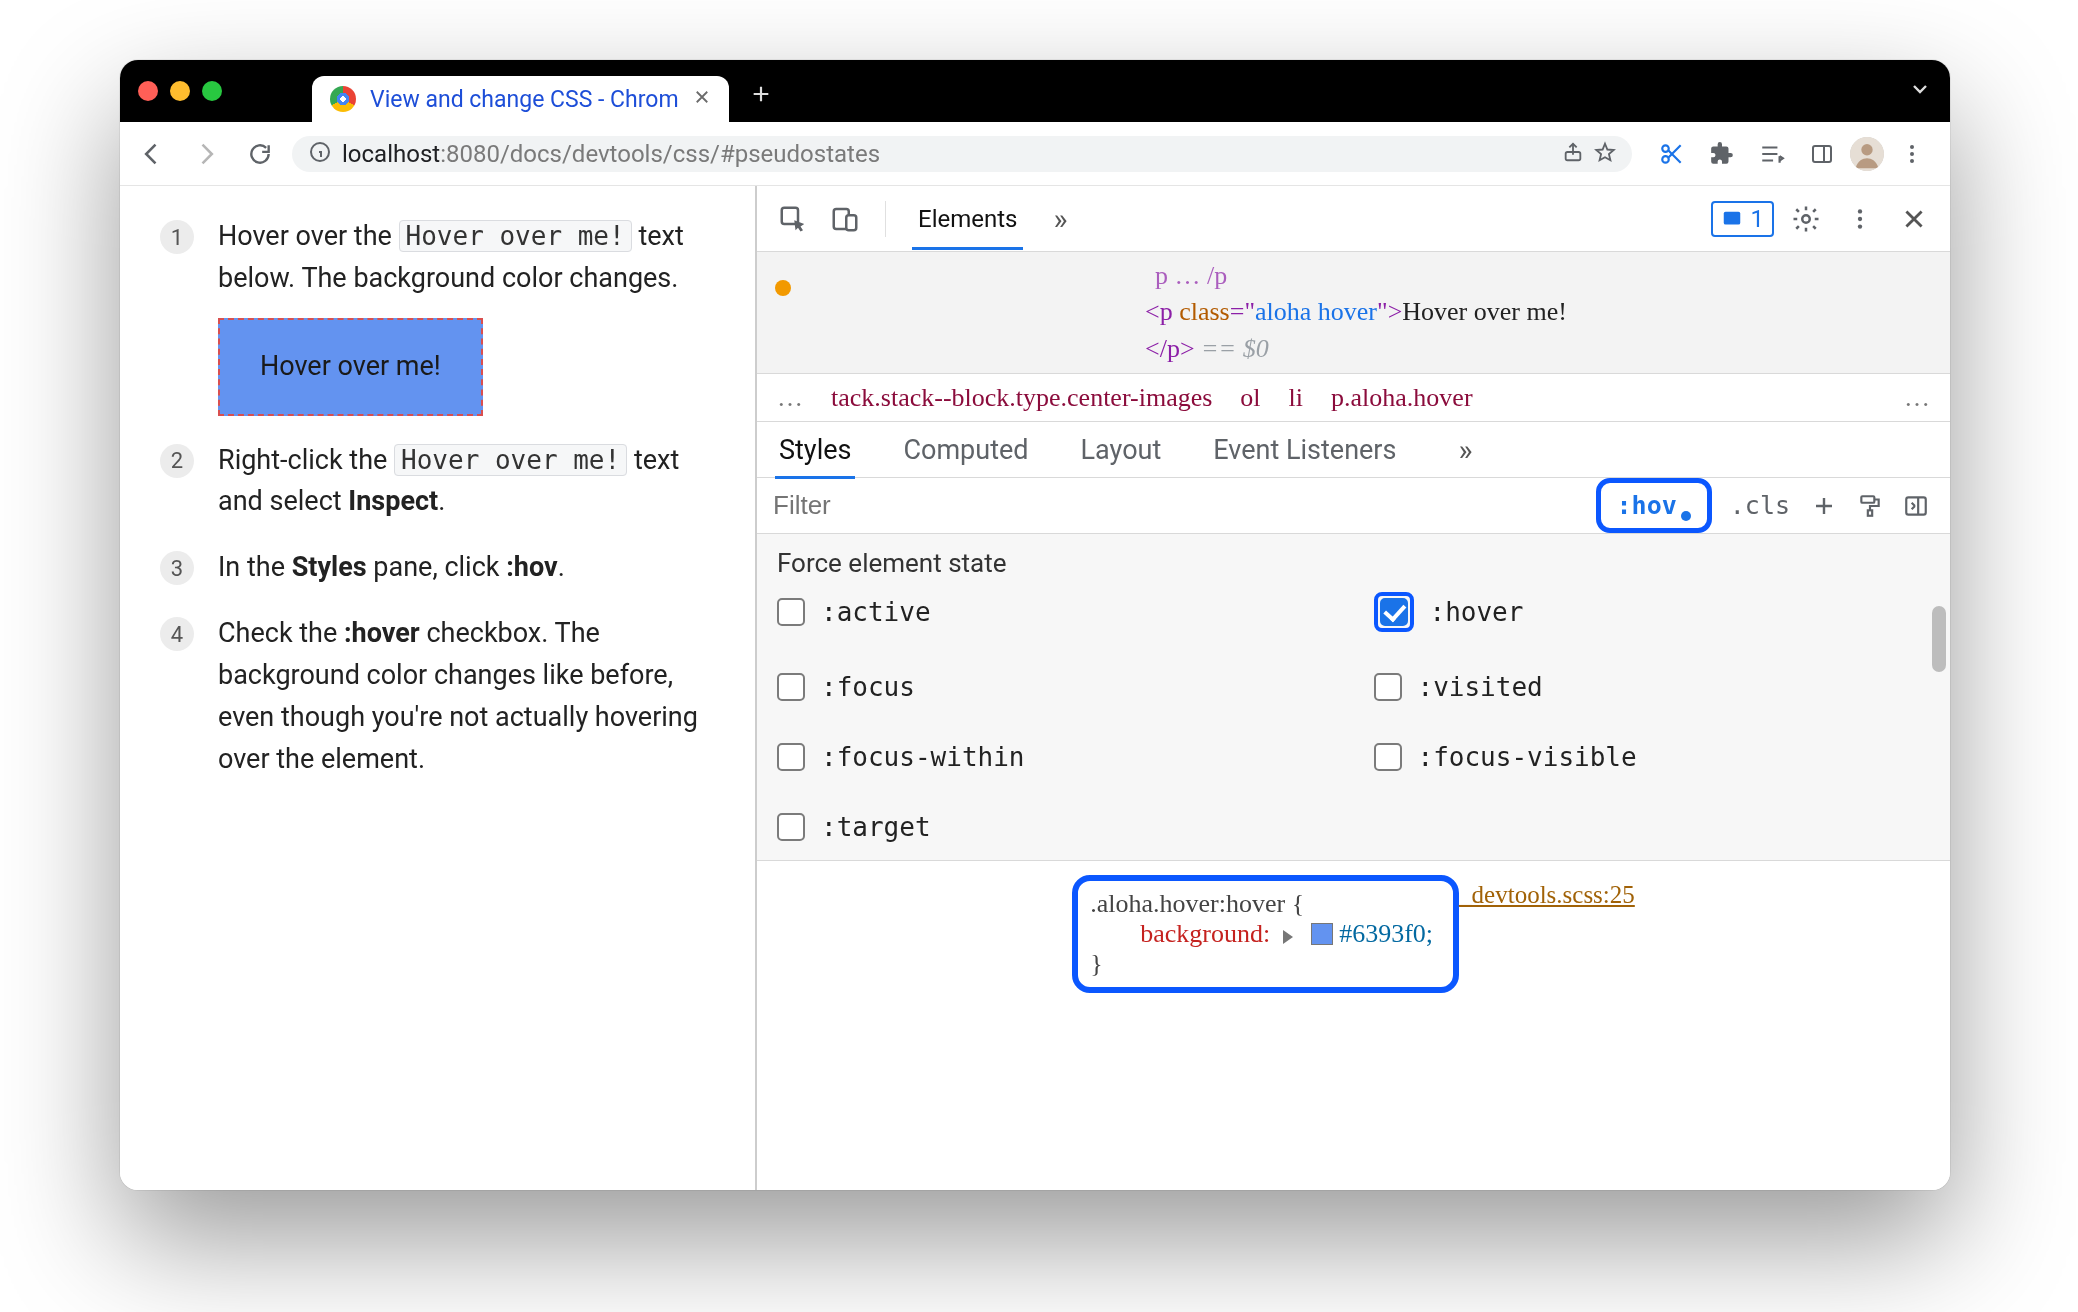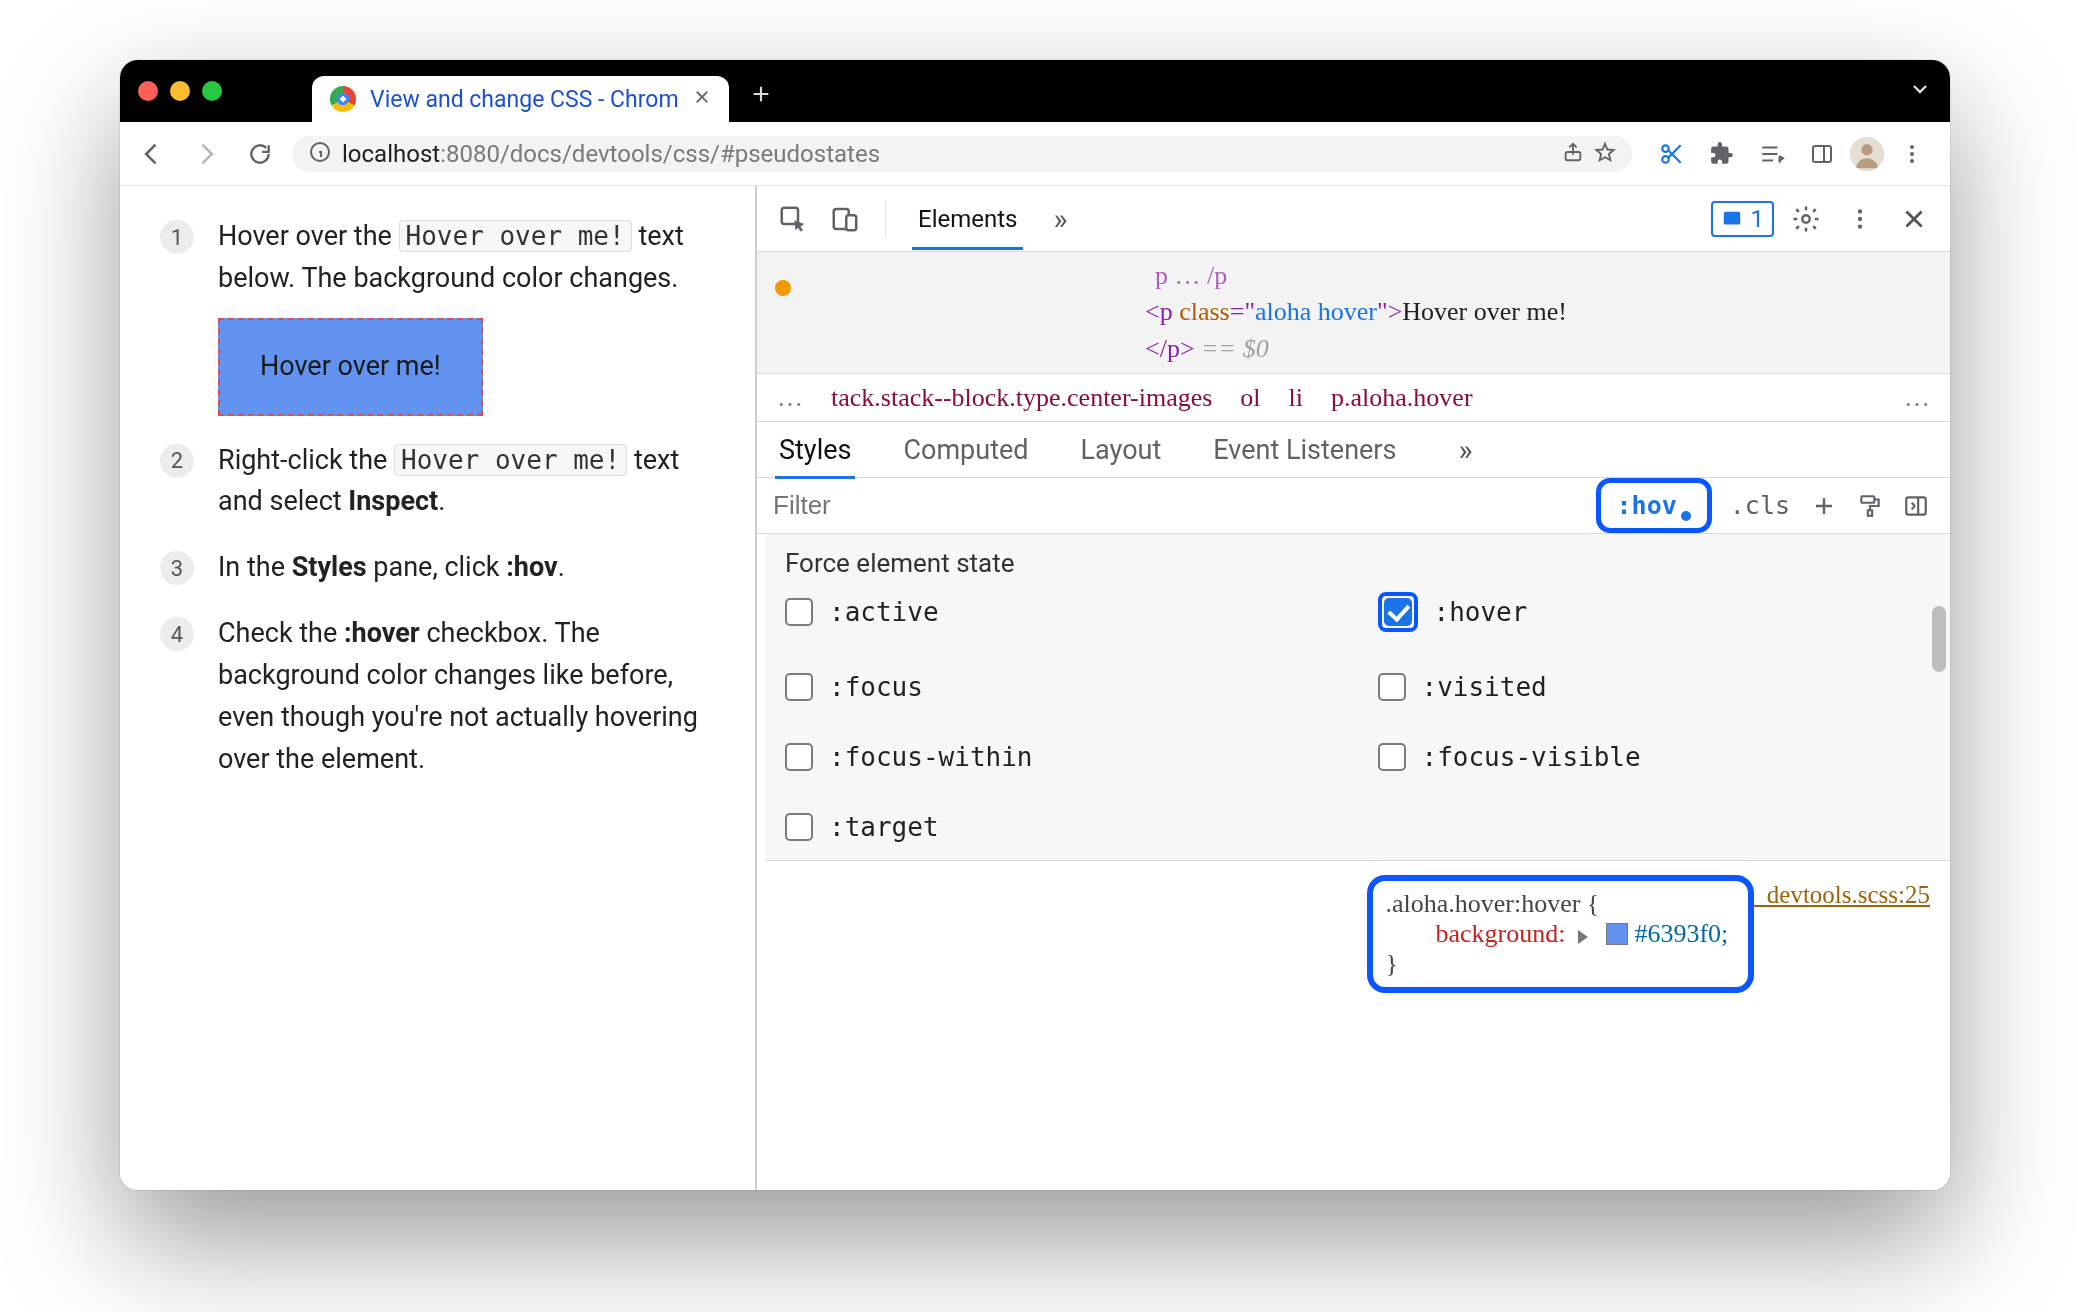--- a/index.html
+++ b/index.html
@@ -146,32 +146,32 @@
     display:flex; align-items:center; gap:4px;
     color:#1a73e8; font-family:ui-monospace,Menlo,Consolas,monospace; font-weight:700;
     font-size:25px; padding:4px 10px; position:relative;
   }
   .hov-btn .dot2 { width:10px; height:10px; border-radius:50%; background:#1a73e8; position:relative; top:10px; }
   .hov-ring { border:5px solid #0b57ff; border-radius:14px; padding:4px 6px; margin-right:10px; }
   .cls-btn { color:#5f6368; font-family:ui-monospace,Menlo,Consolas,monospace; font-size:25px; padding:0 8px; }
   .st-ic { width:40px; height:40px; display:flex; align-items:center; justify-content:center; color:#5f6368; margin-left:6px; }
 
   
-  .force-panel { background:#f7f7f7; border-bottom:1px solid #d9d9d9; padding:14px 20px 18px; font-size:26px;margin-left:8px; }
+  .force-panel { background:#f7f7f7; border-bottom:1px solid #d9d9d9; padding:14px 20px 18px; font-size:26px; }
   .force-title { color:#333; margin-bottom:14px; }
   .force-grid { display:grid; grid-template-columns: 1fr 1fr; row-gap:14px; column-gap:40px;gap:40px; }
   .chk { display:flex; align-items:center; gap:16px; }
   .chkbox { width:28px; height:28px; border:2px solid #7b7b7b; border-radius:5px; background:#fff; display:flex; align-items:center; justify-content:center; }
   .chkbox.checked { background:#1a73e8; border-color:#1a73e8; }
   .chkbox.checked::after { content:""; width:9px; height:16px; border:solid #fff; border-width:0 4px 4px 0; transform:rotate(42deg) translateY(-2px); }
   .hover-ring { border:4px solid #0b57ff; border-radius:8px; padding:2px; display:inline-flex; }
   .pstate { font-family:ui-monospace,Menlo,Consolas,monospace; font-size:26px; color:#222; }
 
   
-  .rule-block { padding:14px 20px; font-size:26px; display:flex; align-items:flex-start; justify-content:flex-end; position:relative; }
+  .rule-block { padding:14px 20px; font-size:26px; display:flex; align-items:flex-start; justify-content:center; position:relative; }
   .rule-ring { border:6px solid #0b57ff; border-radius:18px; padding:8px 20px 8px 12px; }
   .rule-sel { color:#444; }
   .rule-prop { color:#c5221f; margin-left:50px; }
   .rule-val { color:#0369a1; }
   .swatch { display:inline-block; width:22px; height:22px; background:#6393f0; border:1px solid #777; margin:0 6px -3px 8px; }
   .tri { display:inline-block; margin:0 4px -2px 6px; border-left:10px solid #777; border-top:7px solid transparent; border-bottom:7px solid transparent; }
   .rule-src { color:#a16207; text-align:right; text-decoration:underline; font-size:25px; padding-top:6px; }
 
   
   .sb { position:absolute; right:4px; top:420px; width:14px; height:66px; background:#bdbdbd; border-radius:10px; }

